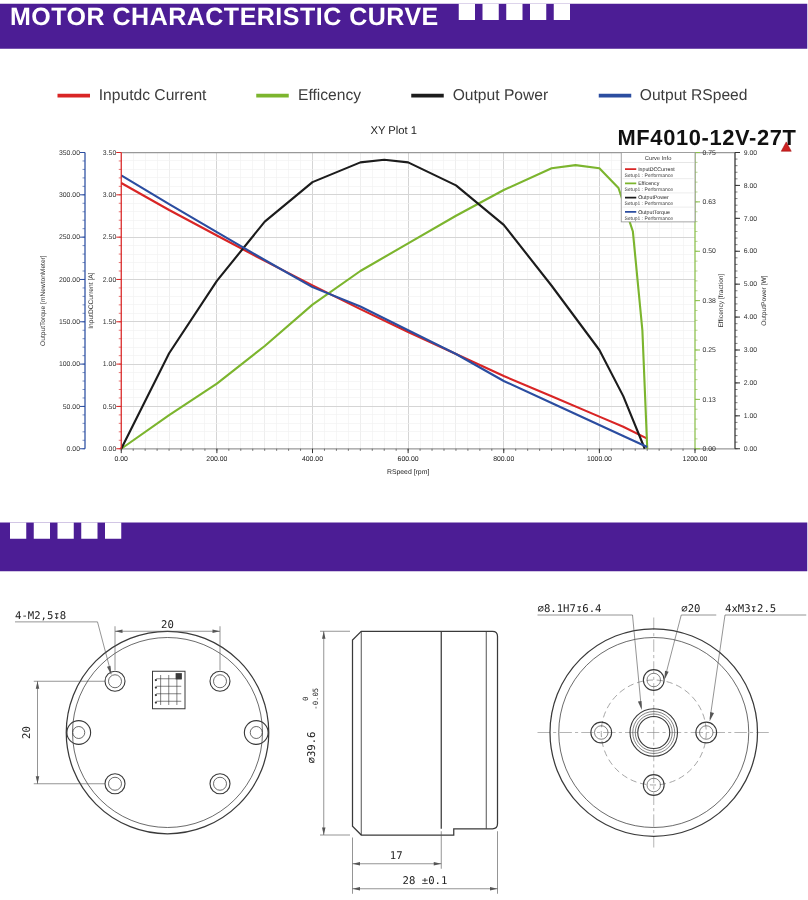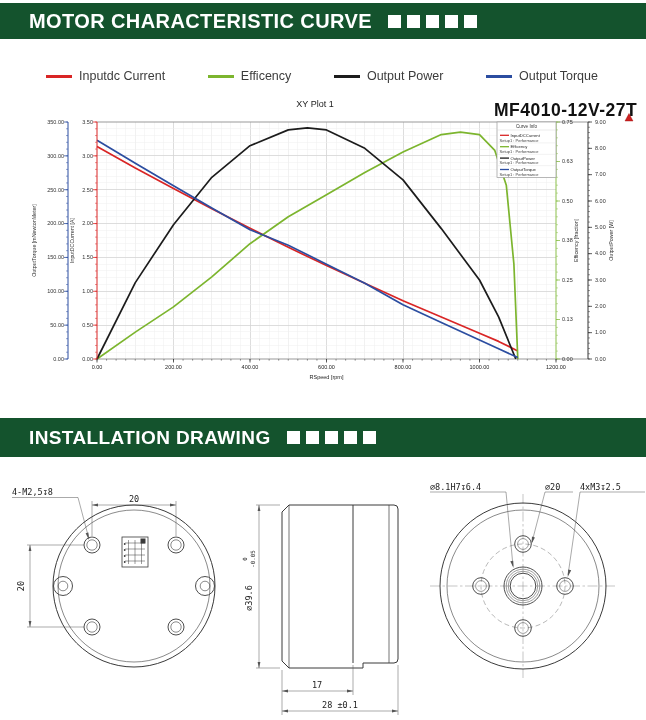--- a/index.html
+++ b/index.html
@@ -1,17 +1,17 @@
 <!DOCTYPE html>
 <html><head>
 <meta charset="utf-8">
 <style>
   html,body{margin:0;padding:0;}
   body{width:646px;height:720px;background:#fff;font-family:"Liberation Sans",sans-serif;overflow:hidden;}
-  .bar{margin-top:3px;height:36px;background:#14532d;display:flex;align-items:center;padding-left:29px;gap:16px;}
+  .bar{margin-top:3px;height:36px;background:#4c1d95;display:flex;align-items:flex-start;padding-left:8px;gap:16px;}
   .bar.bar2{margin-top:23px;height:39px;}
   .bar-title{color:#fff;font-size:20px;font-weight:bold;letter-spacing:.4px;white-space:nowrap;}
   .squares{display:flex;gap:6px;align-items:center;}
   .sq{width:13px;height:13px;background:#fff;display:inline-block;}
   .top-legend{margin-top:28px;height:16px;display:flex;align-items:flex-end;justify-content:space-between;padding:0 48px 0 46px;}
   .leg-item{display:flex;align-items:center;gap:7px;}
   .leg-line{width:26px;height:3px;}
   .leg-label{font-size:12.5px;color:#3c3c3c;}
   svg{display:block;}
   #chartSvg{margin-top:12px;}
@@ -41,21 +41,21 @@
     <div class="leg-item">
       <span class="leg-line" style="background: rgb(124, 181, 46);"></span>
       <span class="leg-label">Efficency</span>
     </div>
     <div class="leg-item">
       <span class="leg-line" style="background: rgb(28, 28, 28);"></span>
       <span class="leg-label">Output Power</span>
     </div>
     <div class="leg-item">
       <span class="leg-line" style="background: rgb(43, 77, 160);"></span>
-      <span class="leg-label">Output Torque</span>
+      <span class="leg-label">Output RSpeed</span>
     </div>
   </div>
 
 <svg id="chartSvg" width="646" height="300" viewBox="0 0 646 300">
     <g shape-rendering="crispEdges">
       <line x1="106.5625" y1="27" x2="106.5625" y2="264" stroke="#f0f0f0" stroke-width="0.5"></line>
       <line x1="116.125" y1="27" x2="116.125" y2="264" stroke="#f0f0f0" stroke-width="0.5"></line>
       <line x1="125.6875" y1="27" x2="125.6875" y2="264" stroke="#f0f0f0" stroke-width="0.5"></line>
       <line x1="135.25" y1="27" x2="135.25" y2="264" stroke="#e4e4e4" stroke-width="0.5"></line>
       <line x1="144.8125" y1="27" x2="144.8125" y2="264" stroke="#f0f0f0" stroke-width="0.5"></line>
@@ -458,21 +458,20 @@
       <text x="510.5" y="64.6" font-size="4.2" fill="#222">OutputPower</text>
       <text x="499.5" y="69.3" font-size="4" fill="#444">Setup1 : Performance</text>
       <line x1="498" y1="70.7" x2="555" y2="70.7" stroke="#d5d5d5" stroke-width="0.35"></line>
       <line x1="500" y1="74.5" x2="509" y2="74.5" stroke="#2b4da0" stroke-width="1.3"></line>
       <text x="510.5" y="76" font-size="4.2" fill="#222">OutputTorque</text>
       <text x="499.5" y="80.7" font-size="4" fill="#444">Setup1 : Performance</text>
     </g>
   </svg>
 
 <div class="bar bar2">
-  <span class="bar-title" style="font-size:19px">INSTALLATION DRAWING</span>
   <span class="squares">
       <span class="sq"></span>
       <span class="sq"></span>
       <span class="sq"></span>
       <span class="sq"></span>
       <span class="sq"></span>
     </span>
 </div>
 
 <svg id="drawSvg" width="646" height="240" viewBox="0 0 646 240">

